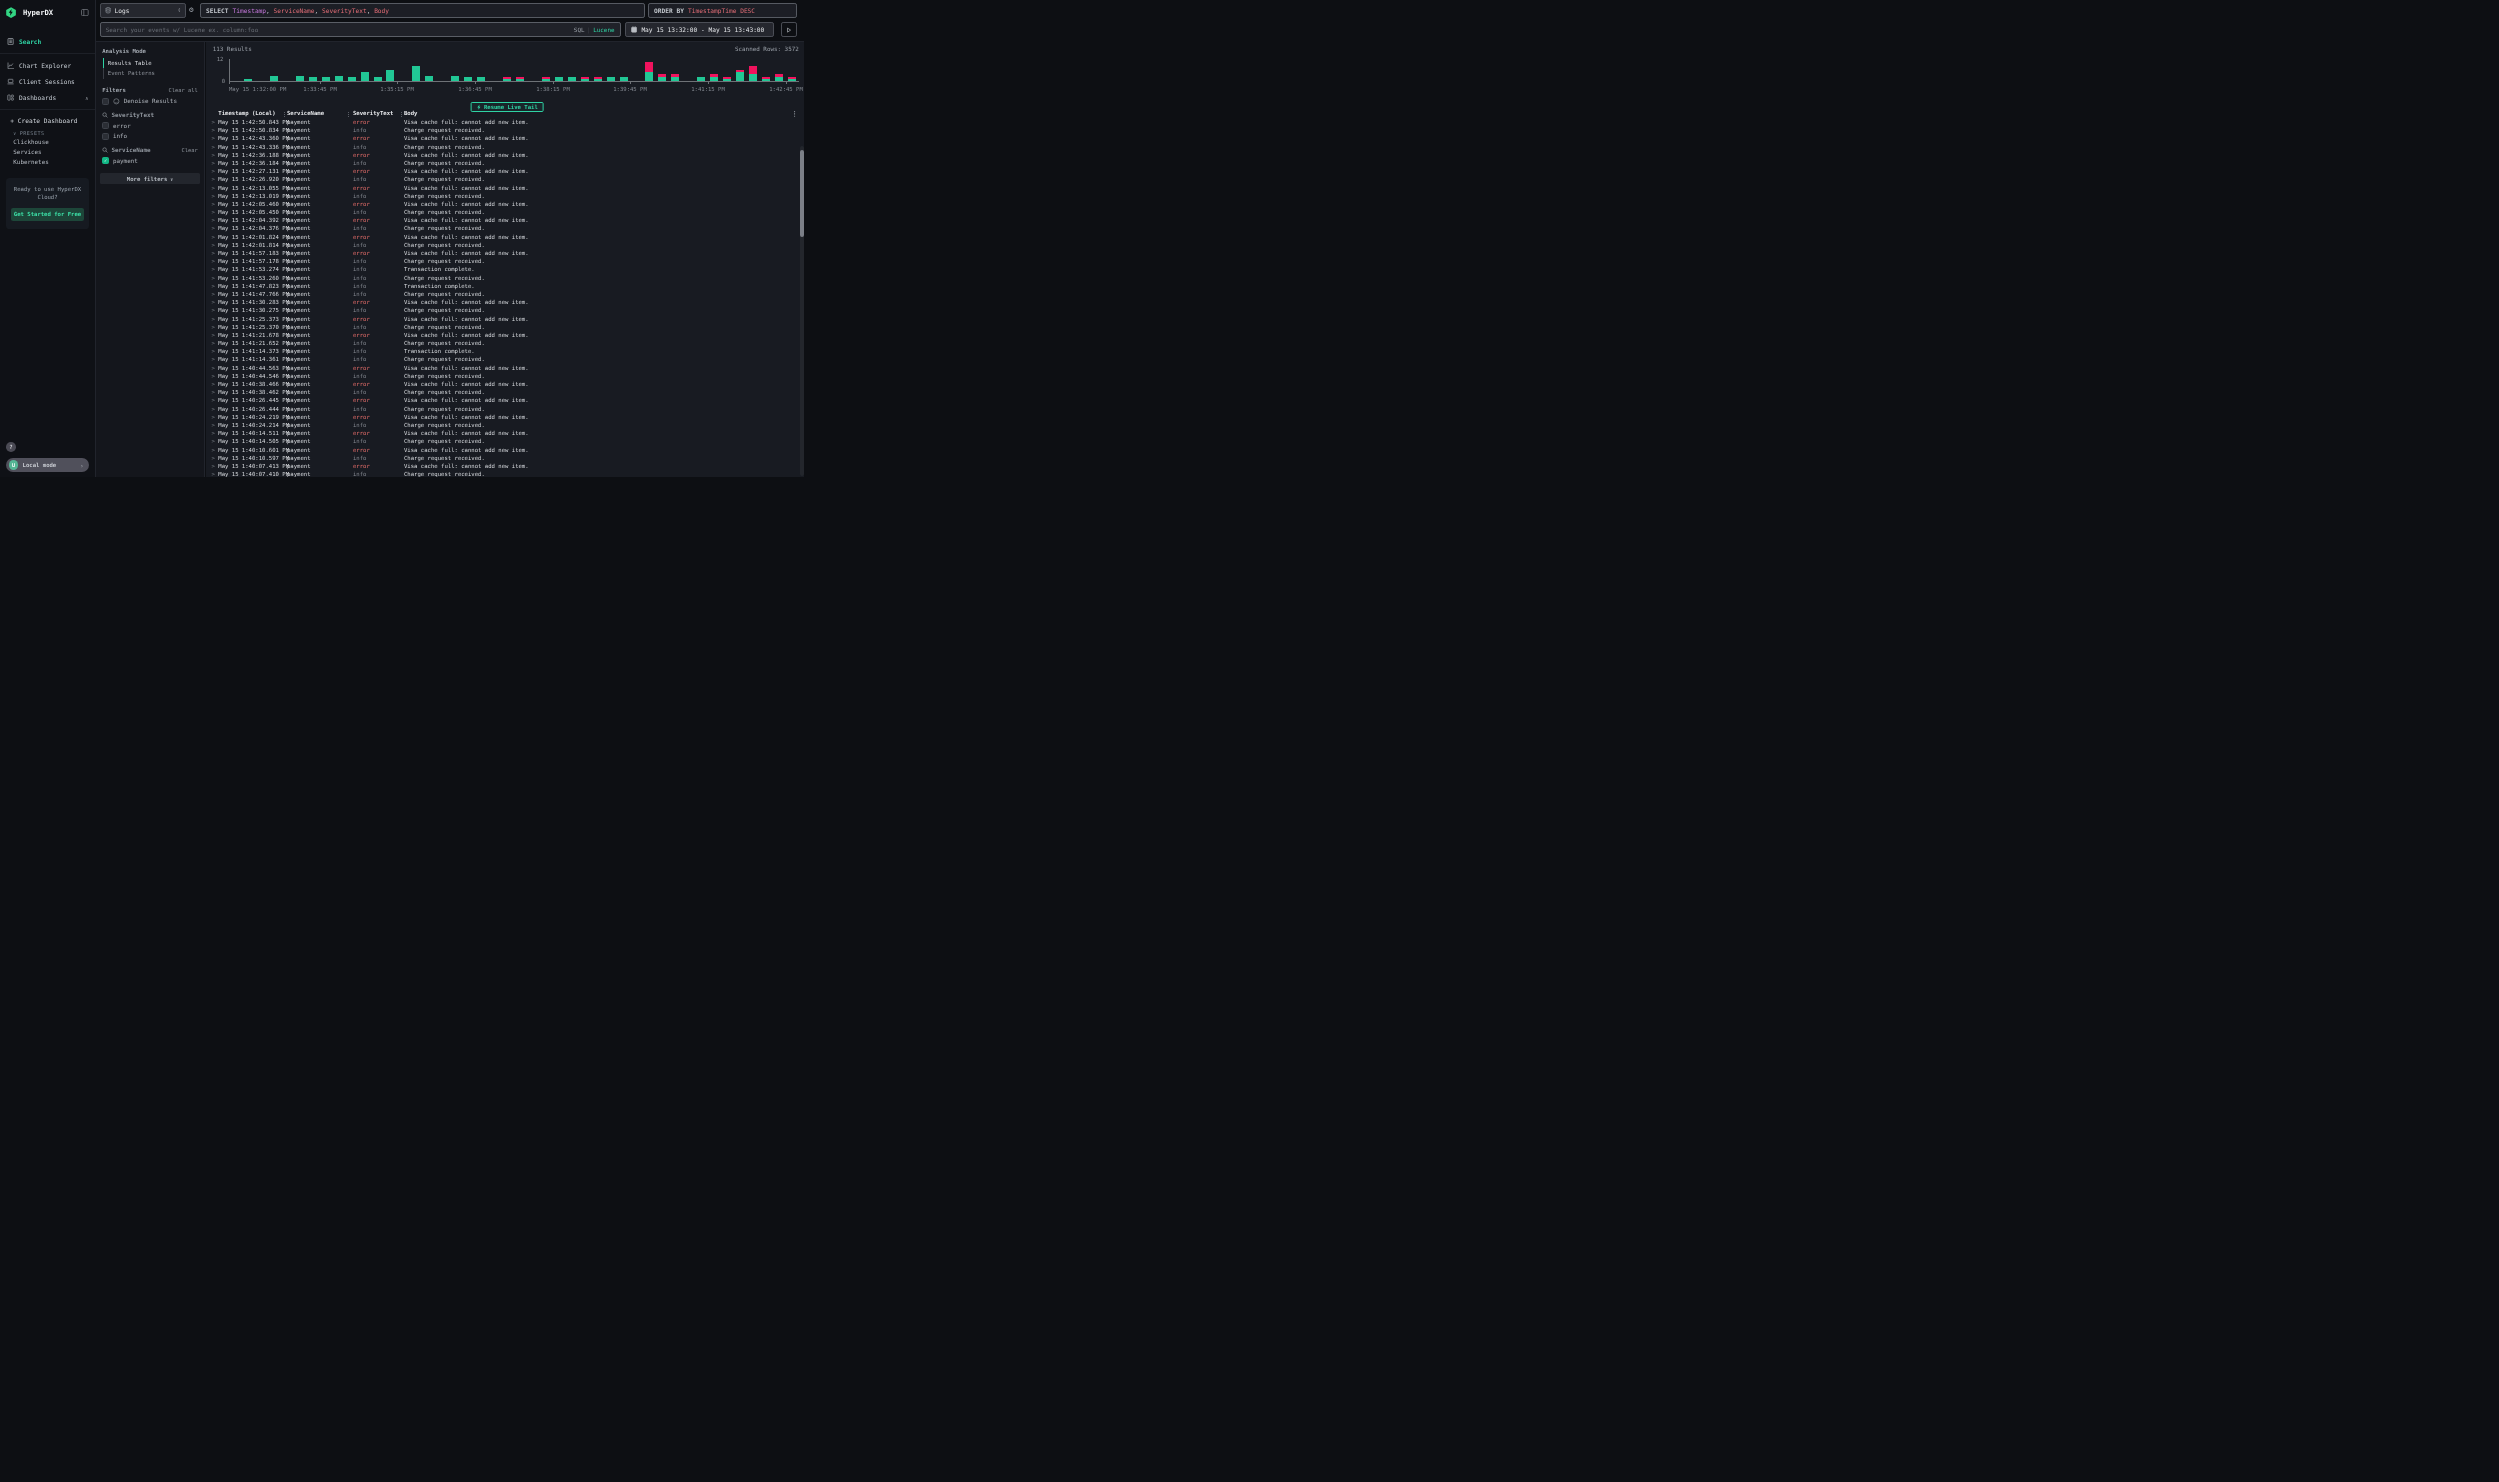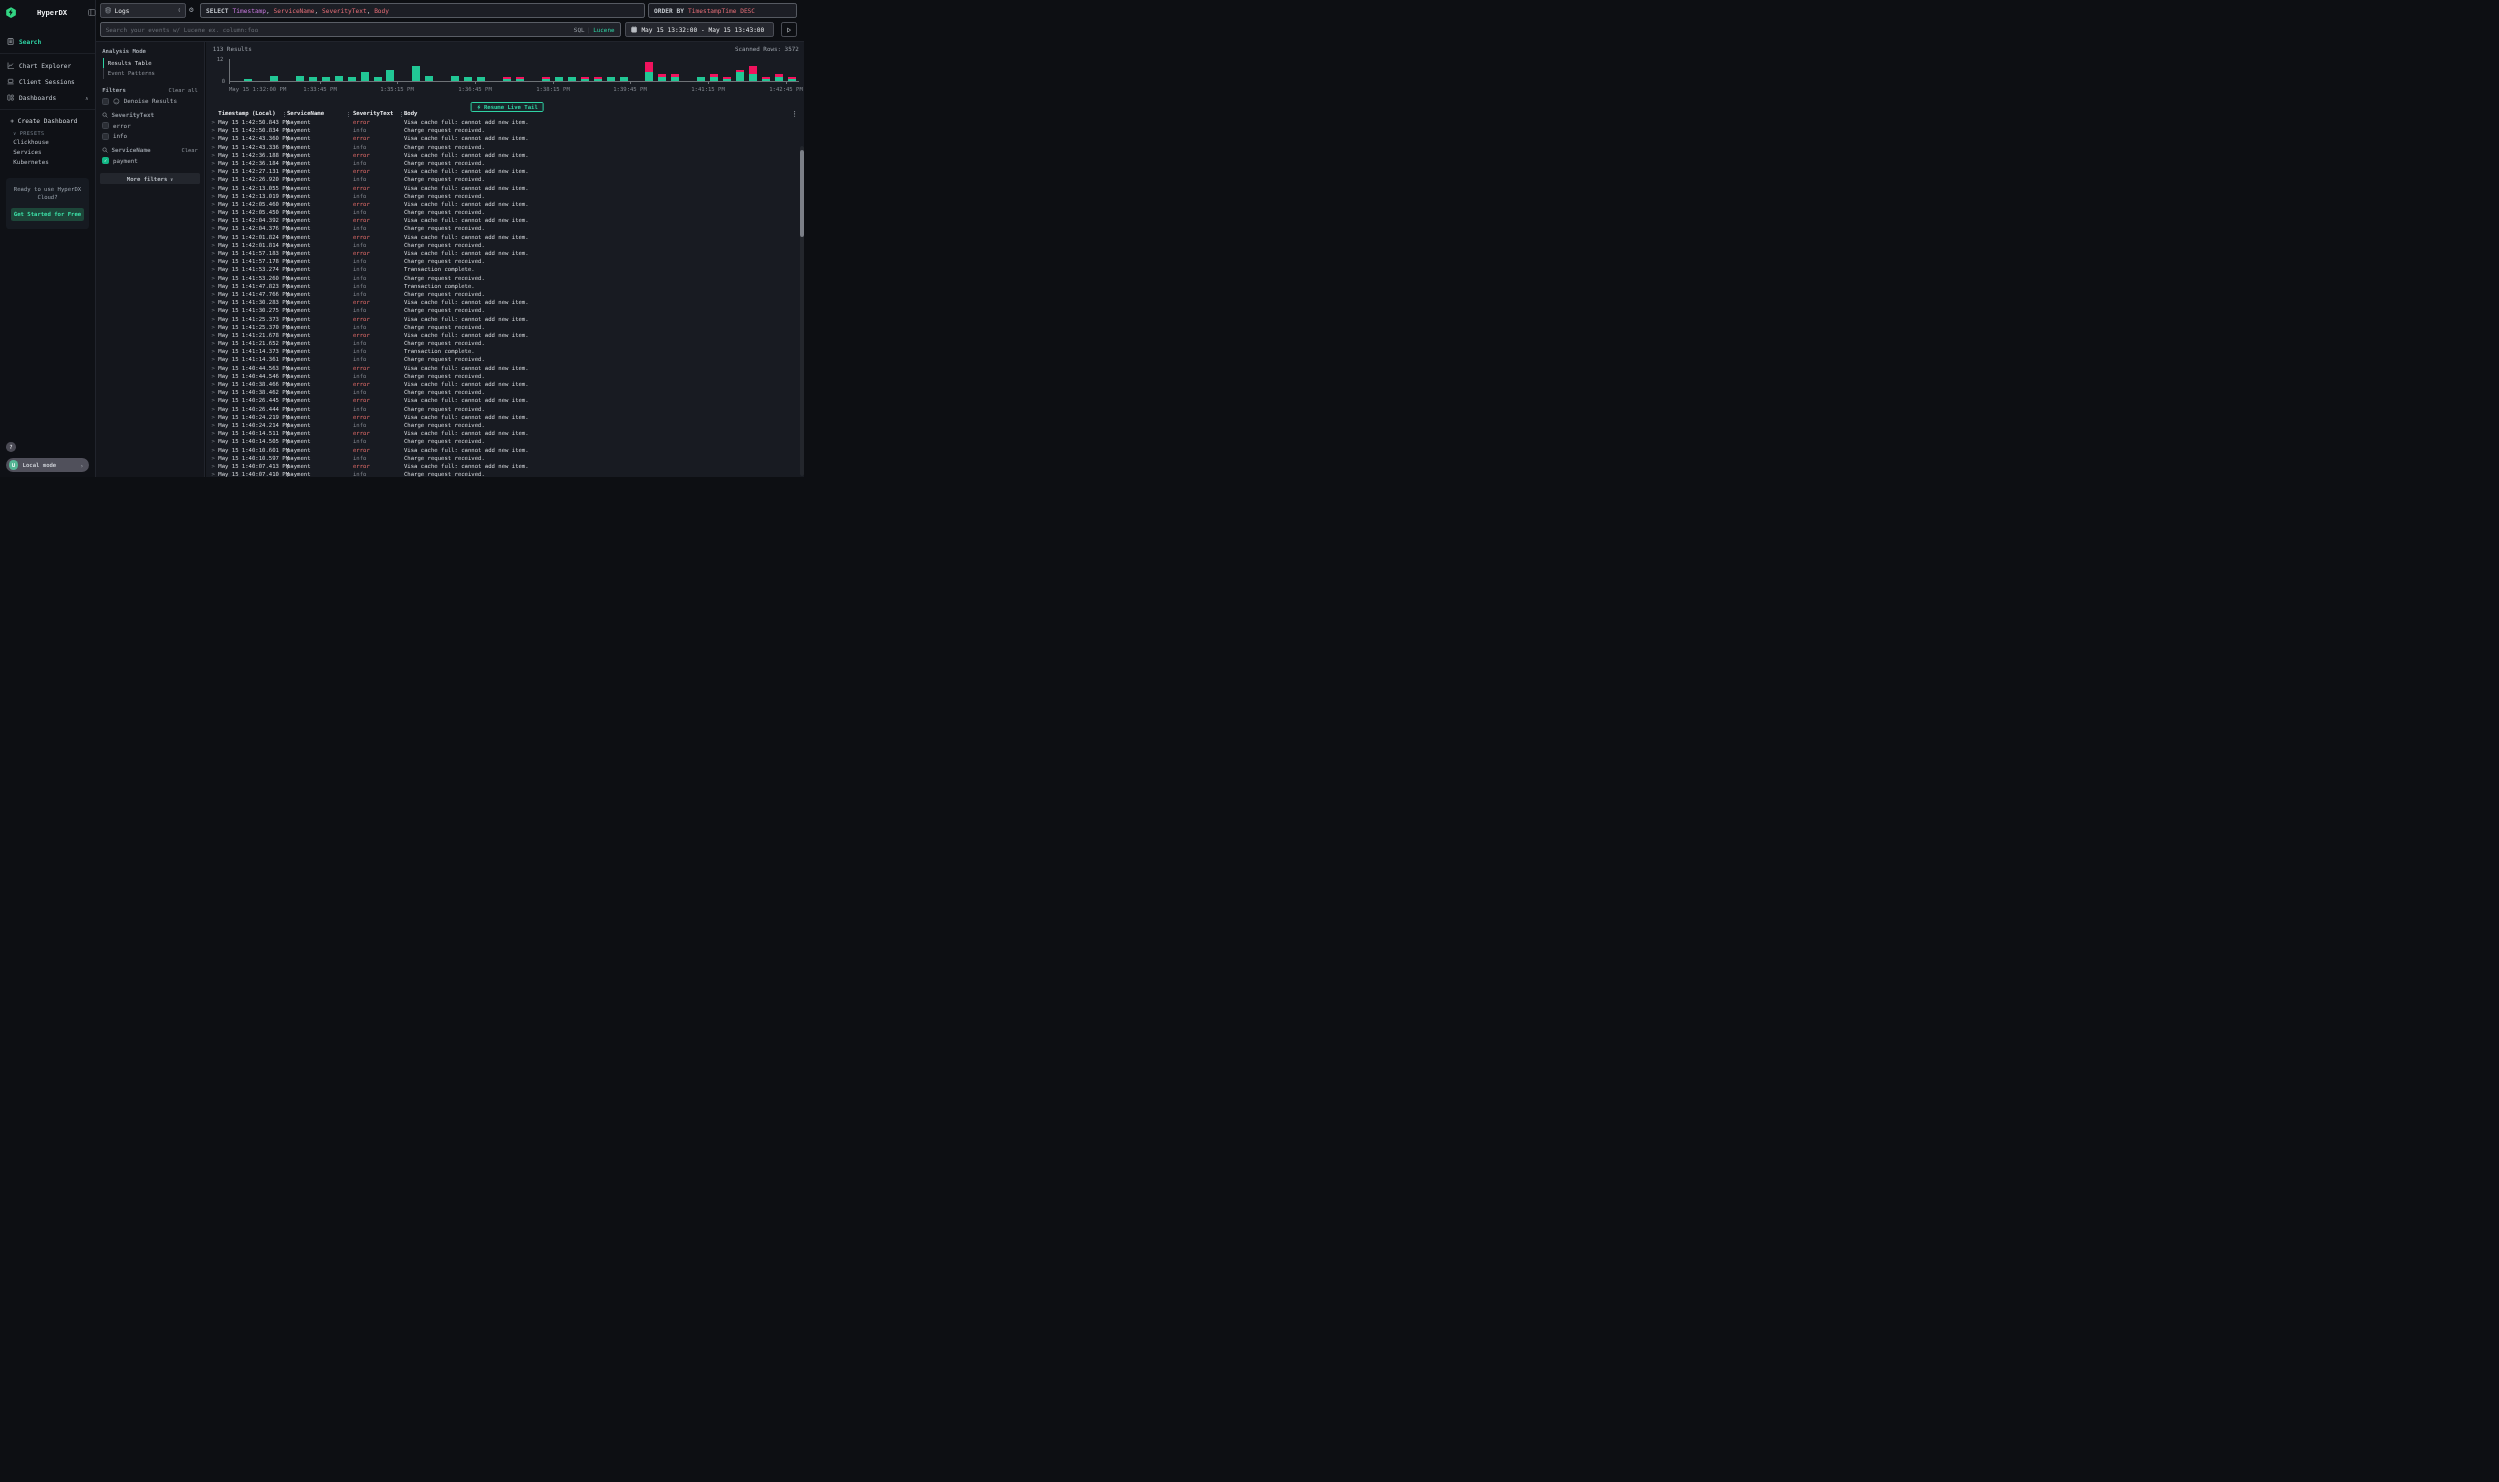--- a/index.html
+++ b/index.html
@@ -3,21 +3,21 @@
 <meta charset="utf-8">
 <style>
   * { margin:0; padding:0; box-sizing:border-box; }
   html,body { width:804px; height:477px; overflow:hidden; background:#0d0f13;
     font-family:"DejaVu Sans Mono", monospace; color:#d7dade; }
   .app { position:relative; width:804px; height:477px; }
 
   
   .sidebar { position:absolute; left:0; top:0; width:96px; height:477px;
     background:#0f1116; border-right:0.5px solid #21242c; }
-  .logo-row { display:flex; align-items:center; gap:21px; padding:7.2px 6.2px 6.2px 6.2px;font-family:Liberation Mono, monospace; }
+  .logo-row { display:flex; align-items:center; gap:7px; padding:7.2px 6.2px 6.2px 6.2px; }
   .hexlogo { width:9.7px; height:10.8px; background:#32d583; display:flex; align-items:center; justify-content:center;
     clip-path:polygon(50% 0,100% 25%,100% 75%,50% 100%,0 75%,0 25%); color:#0b0d10; flex:0 0 auto; }
   .brand { font-size:7.2px; font-weight:bold; color:#f2f4f6; flex:1; }
   .collapse-btn { color:#8b9097; display:flex; }
   .side-item { display:flex; align-items:center; gap:5.1px; padding:4.6px 6.7px; font-size:6.2px; color:#c3c9d0; cursor:pointer; }
   .side-item.active { color:#2fd3a4; font-weight:bold; }
   .side-divider { border-top:0.5px solid #1d2027; margin:3.1px 0; }
   .nav-caret { margin-left:auto; color:#8b9097; font-size:5.1px; }
   .create-dash { padding:4.1px 6.7px 2.1px 10.3px; font-size:6.2px; color:#ced3d9; cursor:pointer; }
   .presets-hd { padding:3.6px 6.7px 1.5px 13.3px; font-size:5.1px; letter-spacing:0.5px; color:#76808c; cursor:pointer; }

